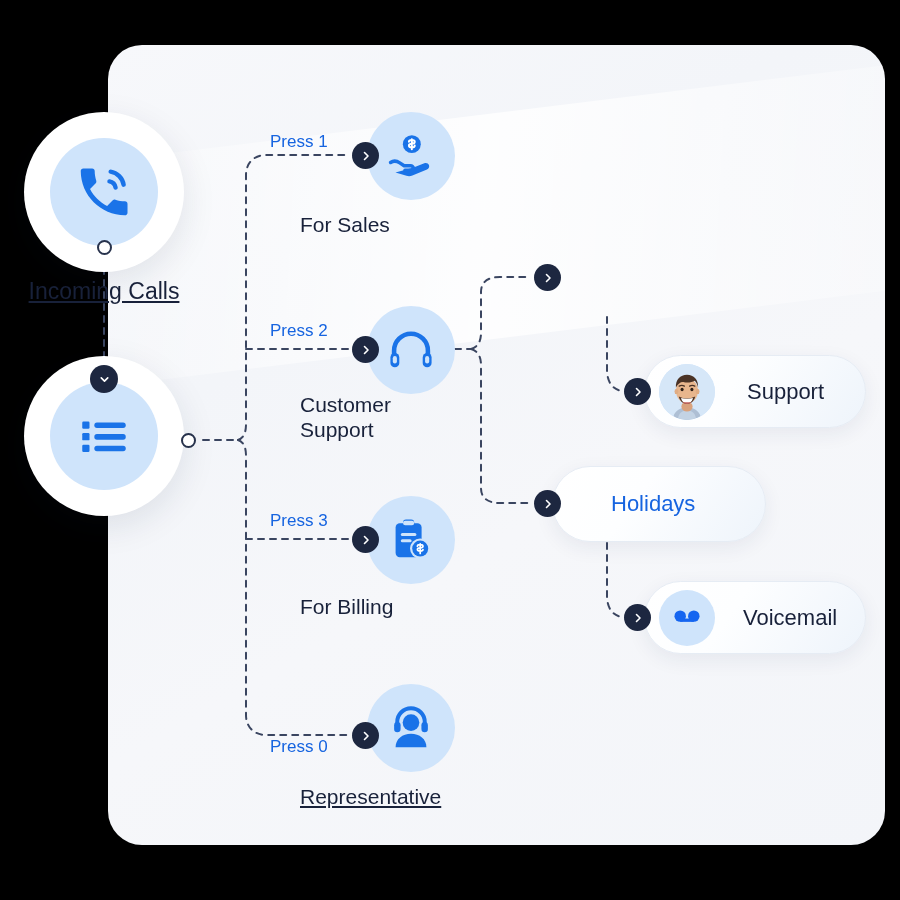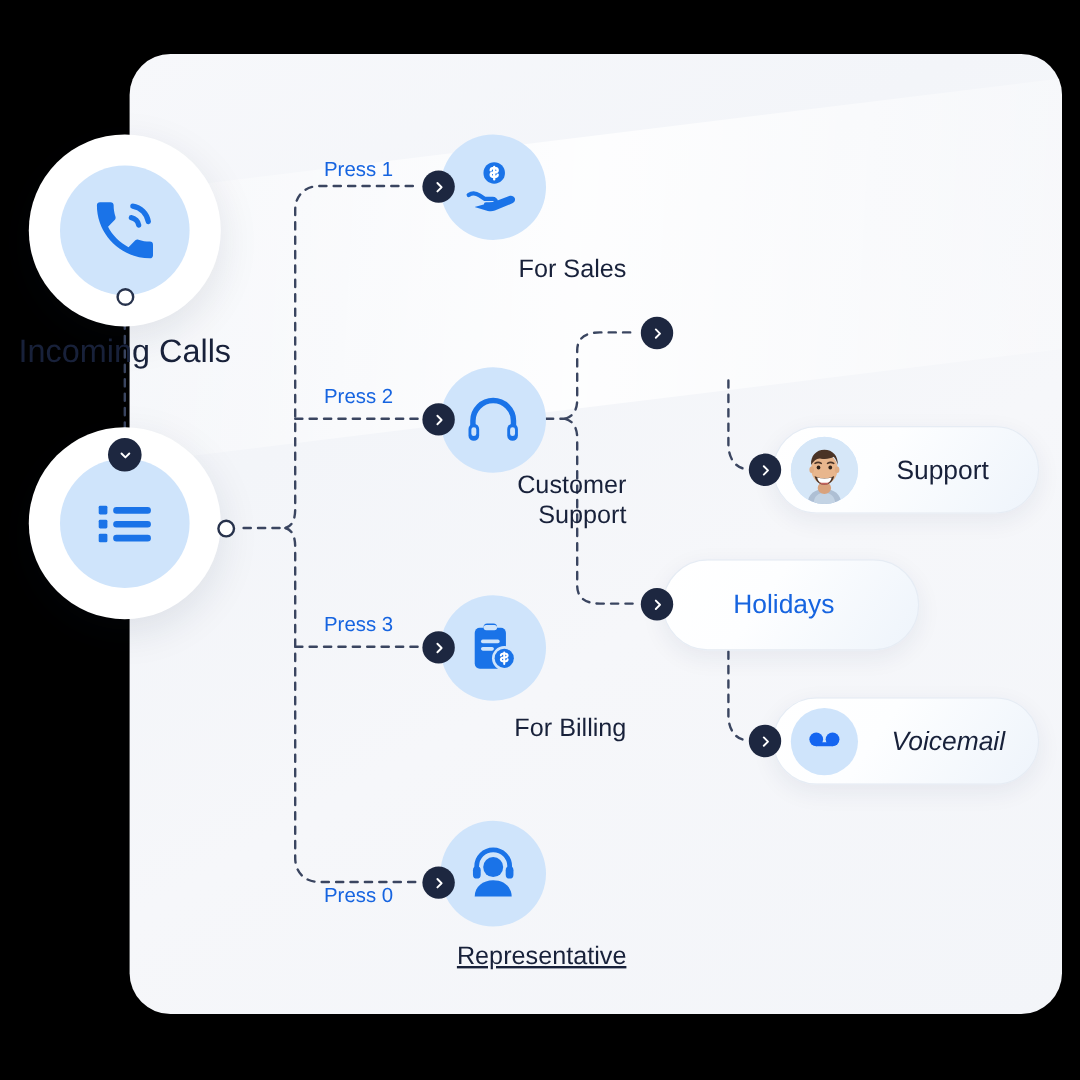--- a/index.html
+++ b/index.html
@@ -72,23 +72,24 @@
     height: 108px;
     border-radius: 50%;
     background: #cfe4fb;
     display: flex;
     align-items: center;
     justify-content: center;
   }
   .bignode-label {
     position: absolute;
     text-align: center;
-    font-size: 27px;
+    font-size: 23px;
     color: #18213a;
     white-space: nowrap;
+    text-decoration: underline;
   }
   .port {
     position: absolute;
     width: 15px;
     height: 15px;
     border-radius: 50%;
     background: #ffffff;
     border: 2px solid #27324c;
     box-sizing: border-box;
   }
@@ -109,21 +110,21 @@
     width: 88px;
     height: 88px;
     border-radius: 50%;
     background: #cfe4fb;
     display: flex;
     align-items: center;
     justify-content: center;
   }
   .optlabel {
     position: absolute;
-    text-align: right;
+    text-align: left;
     font-size: 21px;
     line-height: 25px;
     color: #18213a;
     white-space: pre-line;
   }
   .presslabel {
     position: absolute;
     font-size: 17px;
     color: #1664e0;
     white-space: nowrap;
@@ -366,16 +367,16 @@
     </svg>
   </div>
   <div class="pill" style="left:644px; top:581px; width:222px; height:73px; padding-left:14px;">
     <div class="pill-iconwrap">
       <svg width="32" height="32" viewBox="0 0 24 24">
         <circle cx="6.9" cy="10.6" r="4.3" fill="#1565f0"></circle>
         <circle cx="17.1" cy="10.6" r="4.3" fill="#1565f0"></circle>
         <rect x="6.9" y="12.4" width="10.2" height="2.5" fill="#1565f0"></rect>
       </svg>
     </div>
-    <span class="pill-text dark" style="margin-left:28px;font-style:italic;">Voicemail</span>
+    <span class="pill-text dark" style="margin-left:28px;">Voicemail</span>
   </div>
 
 </div>
 
 </body></html>

